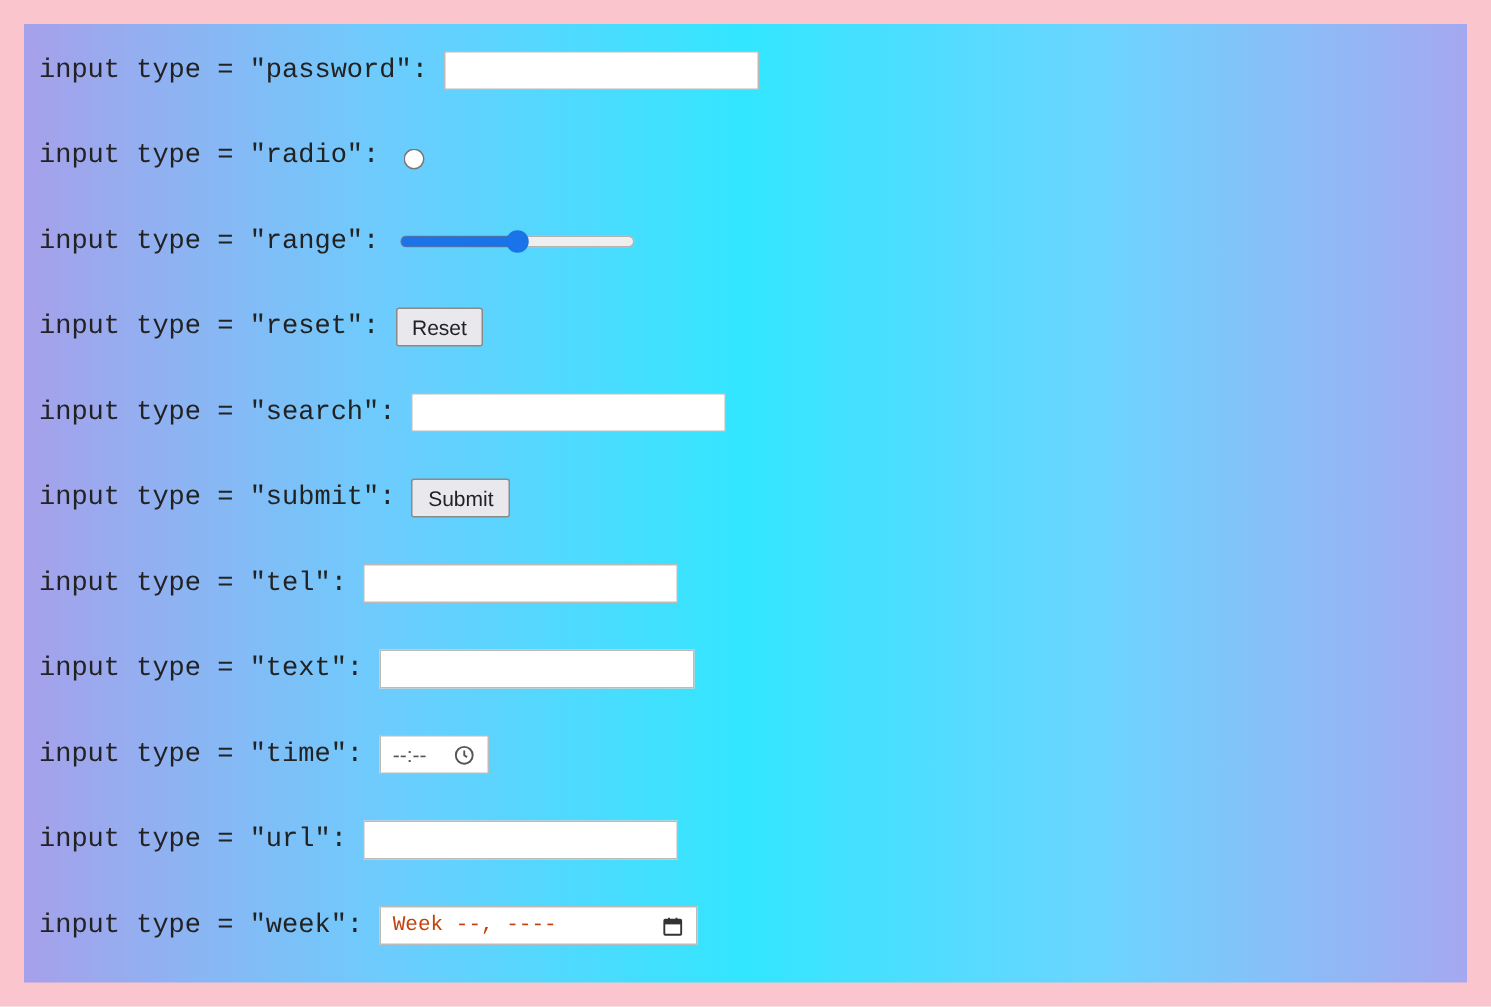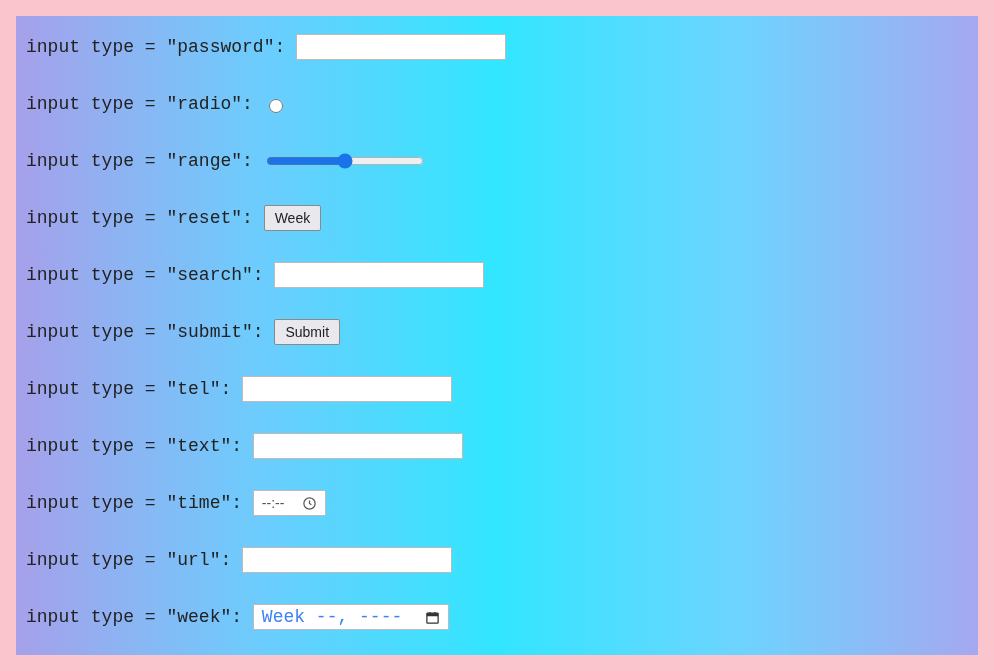--- a/index.html
+++ b/index.html
@@ -81,25 +81,25 @@
     color: #555;
     gap: 18px;
   }
   .week-box {
     display: inline-flex;
     align-items: center;
     justify-content: space-between;
     background: #fff;
     border: 1px solid #bbb;
     height: 26px;
-    width: 196px;
+    width: 212px;
     padding: 2px 8px;
     font-family: "Courier New", monospace;
-    font-size: 18px;
-    color: #3b82f6;
+    font-size: 14px;
+    color: #c2410c;
   }
   .clock-svg, .cal-svg {
     width: 15px;
     height: 15px;
     flex-shrink: 0;
   }
   .watermark {
     position: absolute;
     bottom: 10px;
     left: 16px;
@@ -129,21 +129,21 @@
       <input type="radio" style="">
     </div>
 
     <div class="row">
       <span class="label">input type = "range": </span>
       <input type="range" value="50" style="">
     </div>
 
     <div class="row">
       <span class="label">input type = "reset": </span>
-      <button class="btn" type="button">Week</button>
+      <button class="btn" type="button">Reset</button>
     </div>
 
     <div class="row">
       <span class="label">input type = "search": </span>
       <input type="search" style="">
     </div>
 
     <div class="row">
       <span class="label">input type = "submit": </span>
       <button class="btn" type="button">Submit</button>

